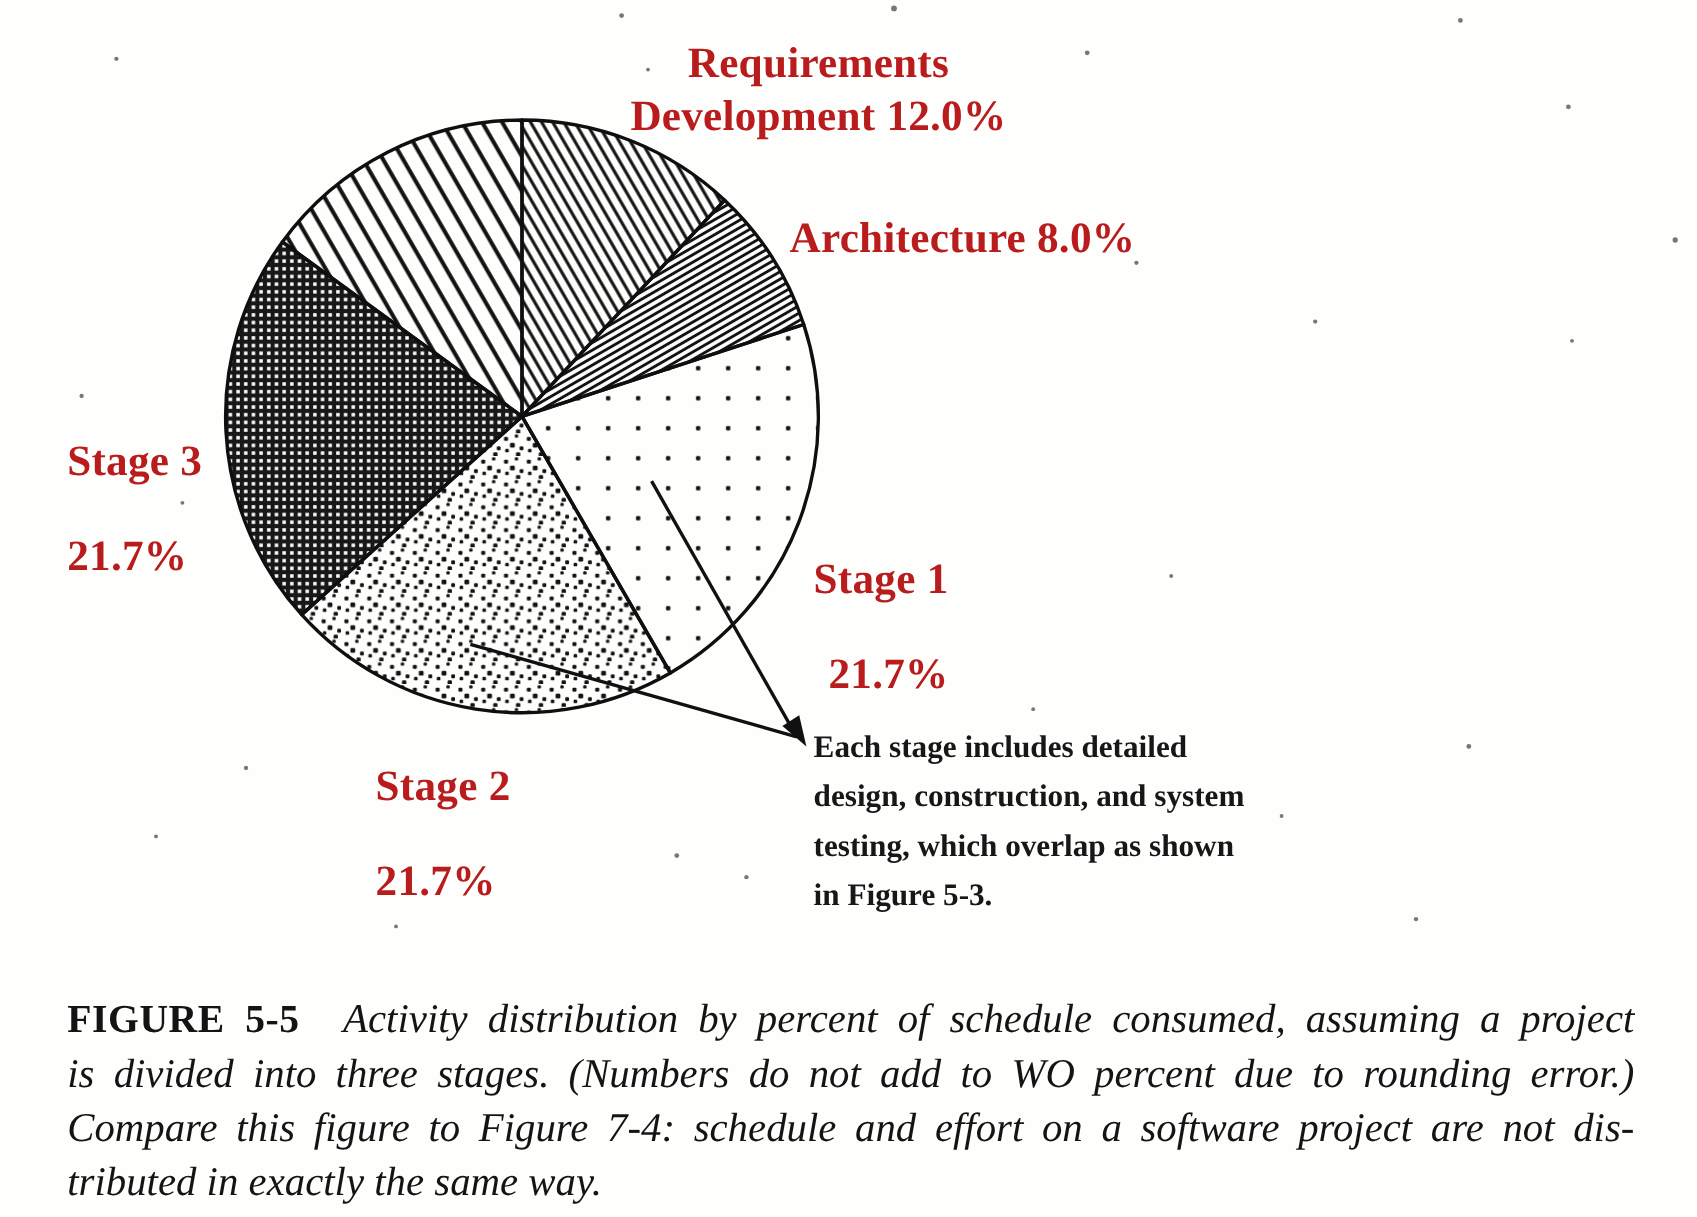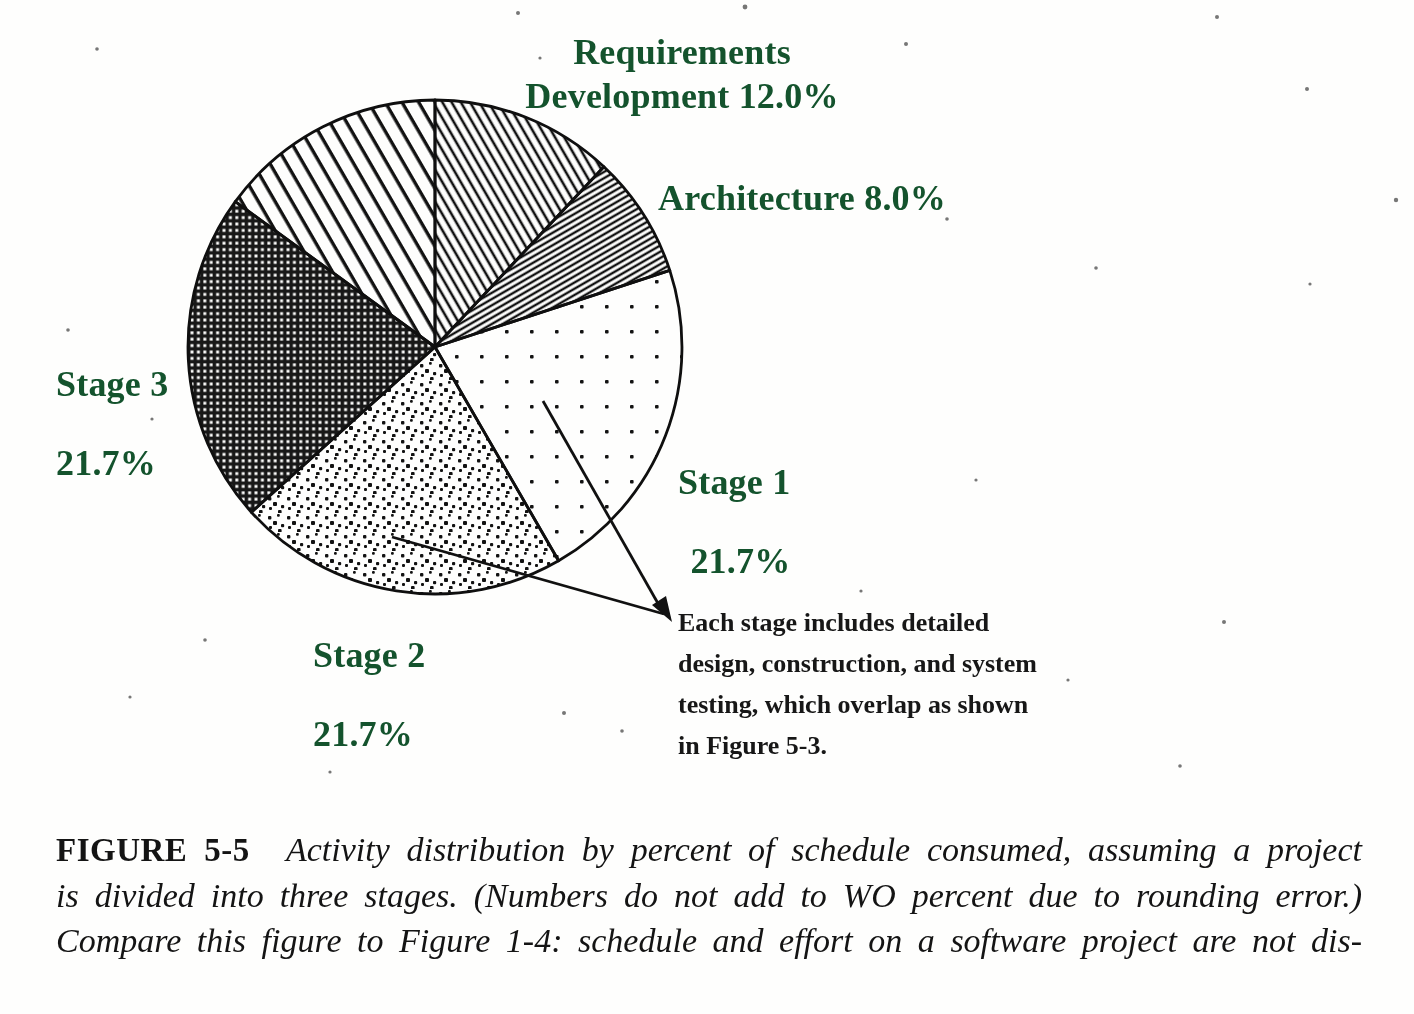--- a/index.html
+++ b/index.html
@@ -1,19 +1,19 @@
 <!DOCTYPE html>
 <html><head>
 <meta charset="utf-8">
 <style>
   html,body{margin:0;padding:0;background:#ffffff;}
   .page{position:relative;width:1414px;height:1014px;background:#fefefd;overflow:hidden;
         font-family:"Liberation Serif",serif;color:#191919;}
   svg.fig{position:absolute;left:0;top:0;}
-  .lbl{position:absolute;font-weight:700;font-size:36px;line-height:44px;color:#14532d;
+  .lbl{position:absolute;font-weight:700;font-size:36px;line-height:44px;color:#b91c1c;
        letter-spacing:0.2px;white-space:nowrap;}
   .lbl .ln{display:block;}
   .lbl-center{text-align:center;}
   .lbl-tight .ln{line-height:46px;margin-top:33px;}
   .annotation{position:absolute;left:678px;top:602px;font-weight:700;font-size:26px;
               line-height:41px;color:#171717;}
   .annotation .ln{display:block;white-space:nowrap;}
   .caption{position:absolute;left:56px;top:827px;width:1306px;font-size:34px;
            line-height:45px;font-style:italic;color:#141414;}
   .cap-line{text-align:justify;text-align-last:justify;}
@@ -128,16 +128,17 @@
     <span class="ln">testing, which overlap as shown</span>
     <span class="ln">in Figure 5-3.</span>
   </div>
 
   <div class="caption">
     <div class="cap-line">
       <span class="cap-tag">FIGURE 5-5</span>
       <span>Activity distribution by percent of schedule consumed, assuming a project</span>
     </div>
     <div class="cap-line">is divided into three stages. (Numbers do not add to WO percent due to rounding error.)</div>
-    <div class="cap-line">Compare this figure to Figure 1-4: schedule and effort on a software project are not dis-</div>
+    <div class="cap-line">Compare this figure to Figure 7-4: schedule and effort on a software project are not dis-</div>
+    <div class="cap-line last">tributed in exactly the same way.</div>
   </div>
 
 </div>
 
 </body></html>

